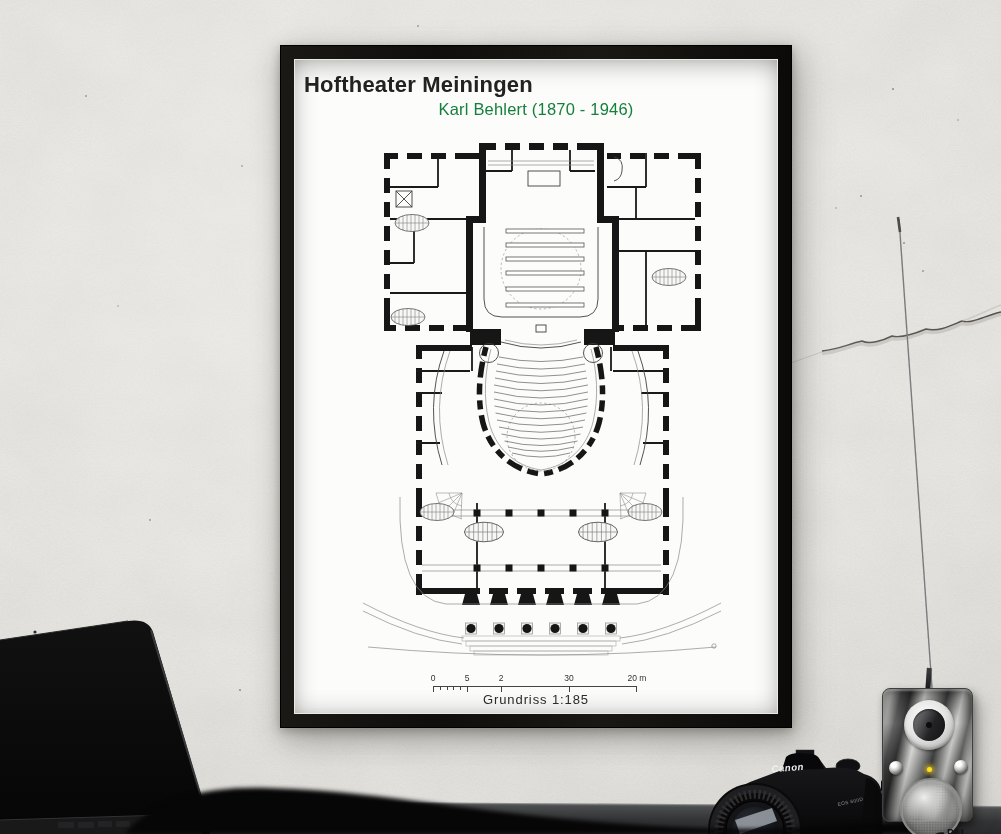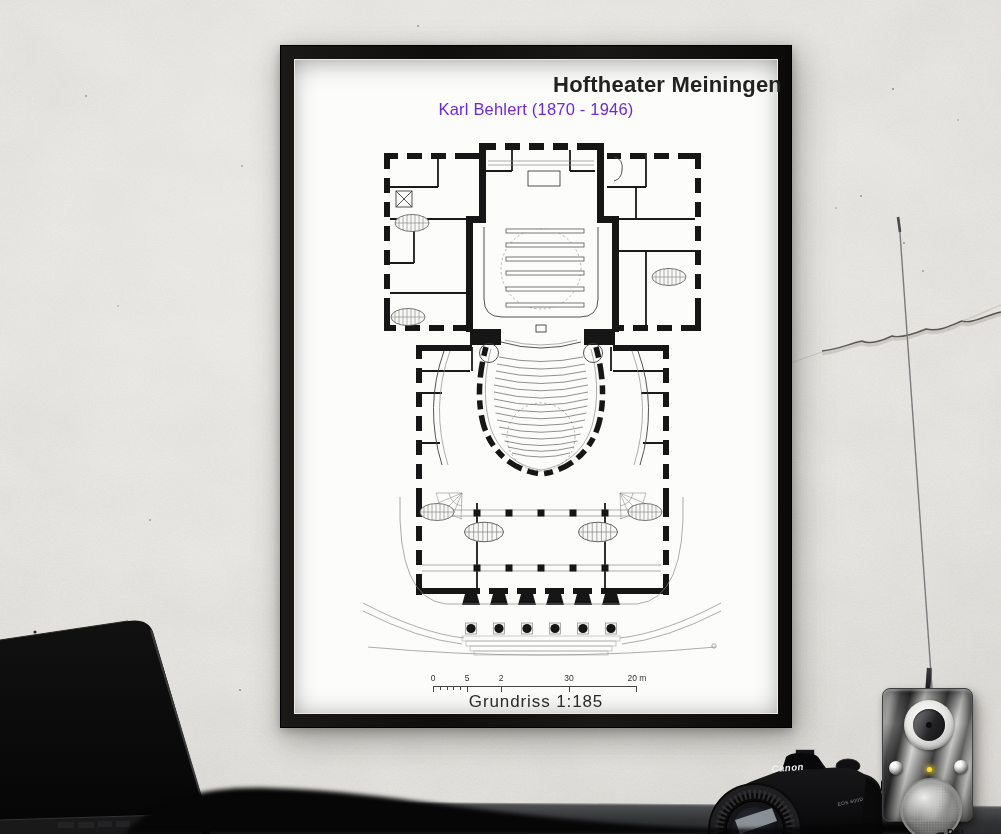--- a/index.html
+++ b/index.html
@@ -13,45 +13,45 @@
   #frame{position:absolute;left:280px;top:45px;width:512px;height:683px;
     background:linear-gradient(90deg,#1b1916,#0f0e0c 30%,#1a1814 62%,#0b0a09);
     border:1px solid #000;
     box-shadow:0 12px 26px rgba(60,58,52,.30), 0 3px 9px rgba(60,58,52,.32), 14px 6px 30px rgba(80,78,70,.18);}
   #poster{position:absolute;left:13px;top:13px;right:13px;bottom:13px;background:#fcfcfa;
     box-shadow:inset 0 0 0 1px #e9e9e6,
       inset 0 20px 24px -16px rgba(40,40,40,.38),
       inset 0 -18px 22px -16px rgba(40,40,40,.26),
       inset 18px 0 22px -16px rgba(40,40,40,.24),
       inset -18px 0 22px -16px rgba(40,40,40,.24);}
-  #poster-title{position:absolute;top:13px;left:4px;width:100%;text-align:right;
+  #poster-title{position:absolute;top:13px;left:10px;width:100%;text-align:left;
     font-size:22px;font-weight:700;letter-spacing:.2px;color:#222;}
   #poster-subtitle{position:absolute;top:41px;left:0;width:100%;text-align:center;
-    font-size:16.5px;font-weight:400;letter-spacing:.2px;color:#6d28d9;}
+    font-size:16.5px;font-weight:400;letter-spacing:.2px;color:#15803d;}
   
   #plan{position:absolute;left:68px;top:80px;width:360px;height:524px;}
   .pw{fill:#161616;}
   .pq{fill:#f4f4f2;stroke:#999;stroke-width:.8;}
   .ps{fill:#fcfcfa;}
   .pi{stroke:#1a1a1a;stroke-width:1.8;fill:none;}
   .pl{stroke:#3f3f3f;stroke-width:.9;fill:none;}
   .pf{stroke:#8a8a8a;stroke-width:.7;fill:none;}
   .pd{stroke:#9a9a9a;stroke-width:.7;fill:none;stroke-dasharray:2.4 2.4;}
   .seat{stroke:#6b6b6b;stroke-width:.75;fill:none;}
   .bar{fill:#ffffff;stroke:#555;stroke-width:.8;}
   .hw{stroke:#161616;stroke-width:5.5;fill:none;stroke-dasharray:9 6 16 6 11 6;}
   .fan{stroke:#8f8f8f;stroke-width:.6;fill:none;}
   
   #scalebar{position:absolute;left:139px;top:614px;width:204px;height:24px;}
   #scalebar .lbl{position:absolute;top:0;transform:translateX(-50%);font-size:8.5px;color:#333;white-space:nowrap;}
   #scalebar .line{position:absolute;left:0;top:13px;width:204px;height:1px;background:#444;}
   #scalebar .tick{position:absolute;top:13px;width:1px;height:6px;background:#444;}
   #scalebar .tick.minor{height:4px;}
   #poster-caption{position:absolute;top:633px;left:0;width:100%;text-align:center;
-    font-size:17px;letter-spacing:.9px;color:#2a2a2a;}
+    font-size:13px;letter-spacing:.9px;color:#2a2a2a;}
   
   #desk{position:absolute;left:-4px;top:806px;width:1010px;height:34px;transform-origin:right top;transform:rotate(.35deg);
     background:linear-gradient(180deg,#6e6f71 0px,#4b4c4e 3px,#323335 16px,#26272a 34px);
     box-shadow:inset 0 1px 0 rgba(255,255,255,.25);}
   .desk-shadow{position:absolute;border-radius:50%;background:rgba(0,0,0,.45);filter:blur(5px);}
   
   #radio{position:absolute;left:877px;top:666px;width:100px;height:168px;}
   #radio-wallshadow{position:absolute;left:72px;top:34px;width:34px;height:126px;background:rgba(55,52,47,.22);filter:blur(7px);border-radius:10px;}
   #radio-stub{position:absolute;left:49px;top:2px;width:5px;height:24px;background:linear-gradient(180deg,#3c3c3e,#161618);transform:rotate(4deg);}
   #radio-body{position:absolute;left:5px;top:22px;width:91px;height:134px;border-radius:8px;border:1px solid #3f3f41;

